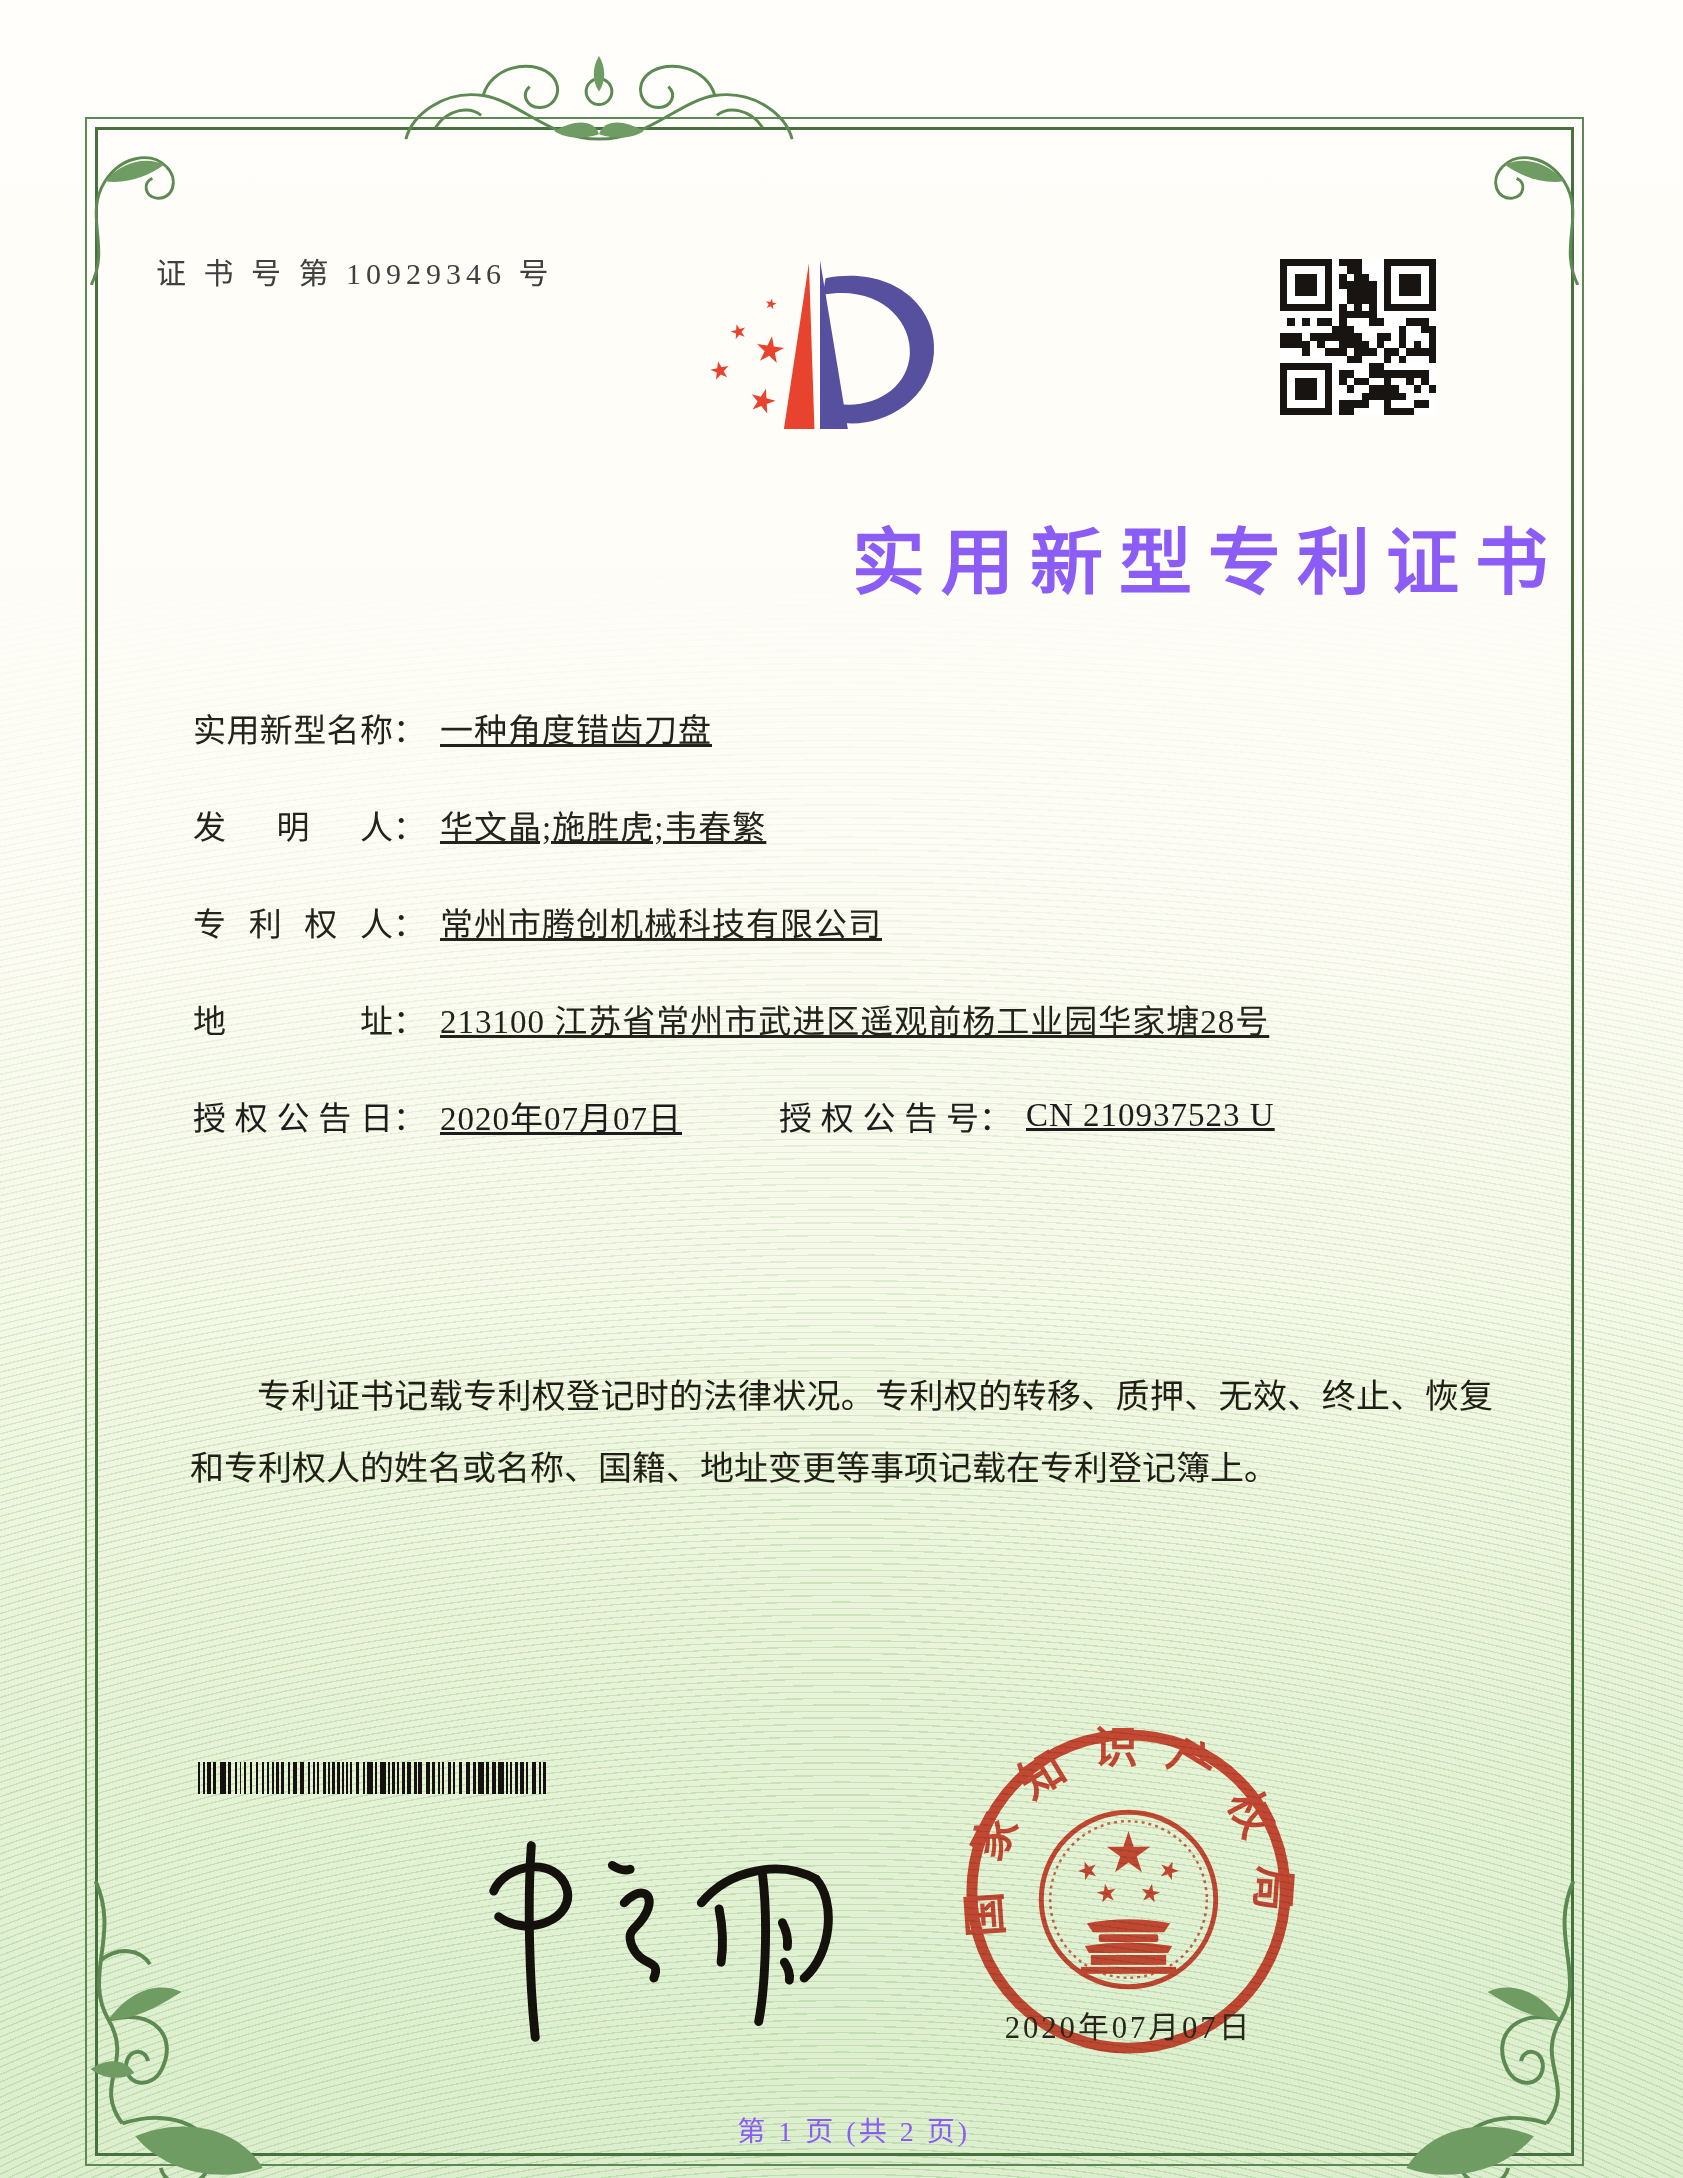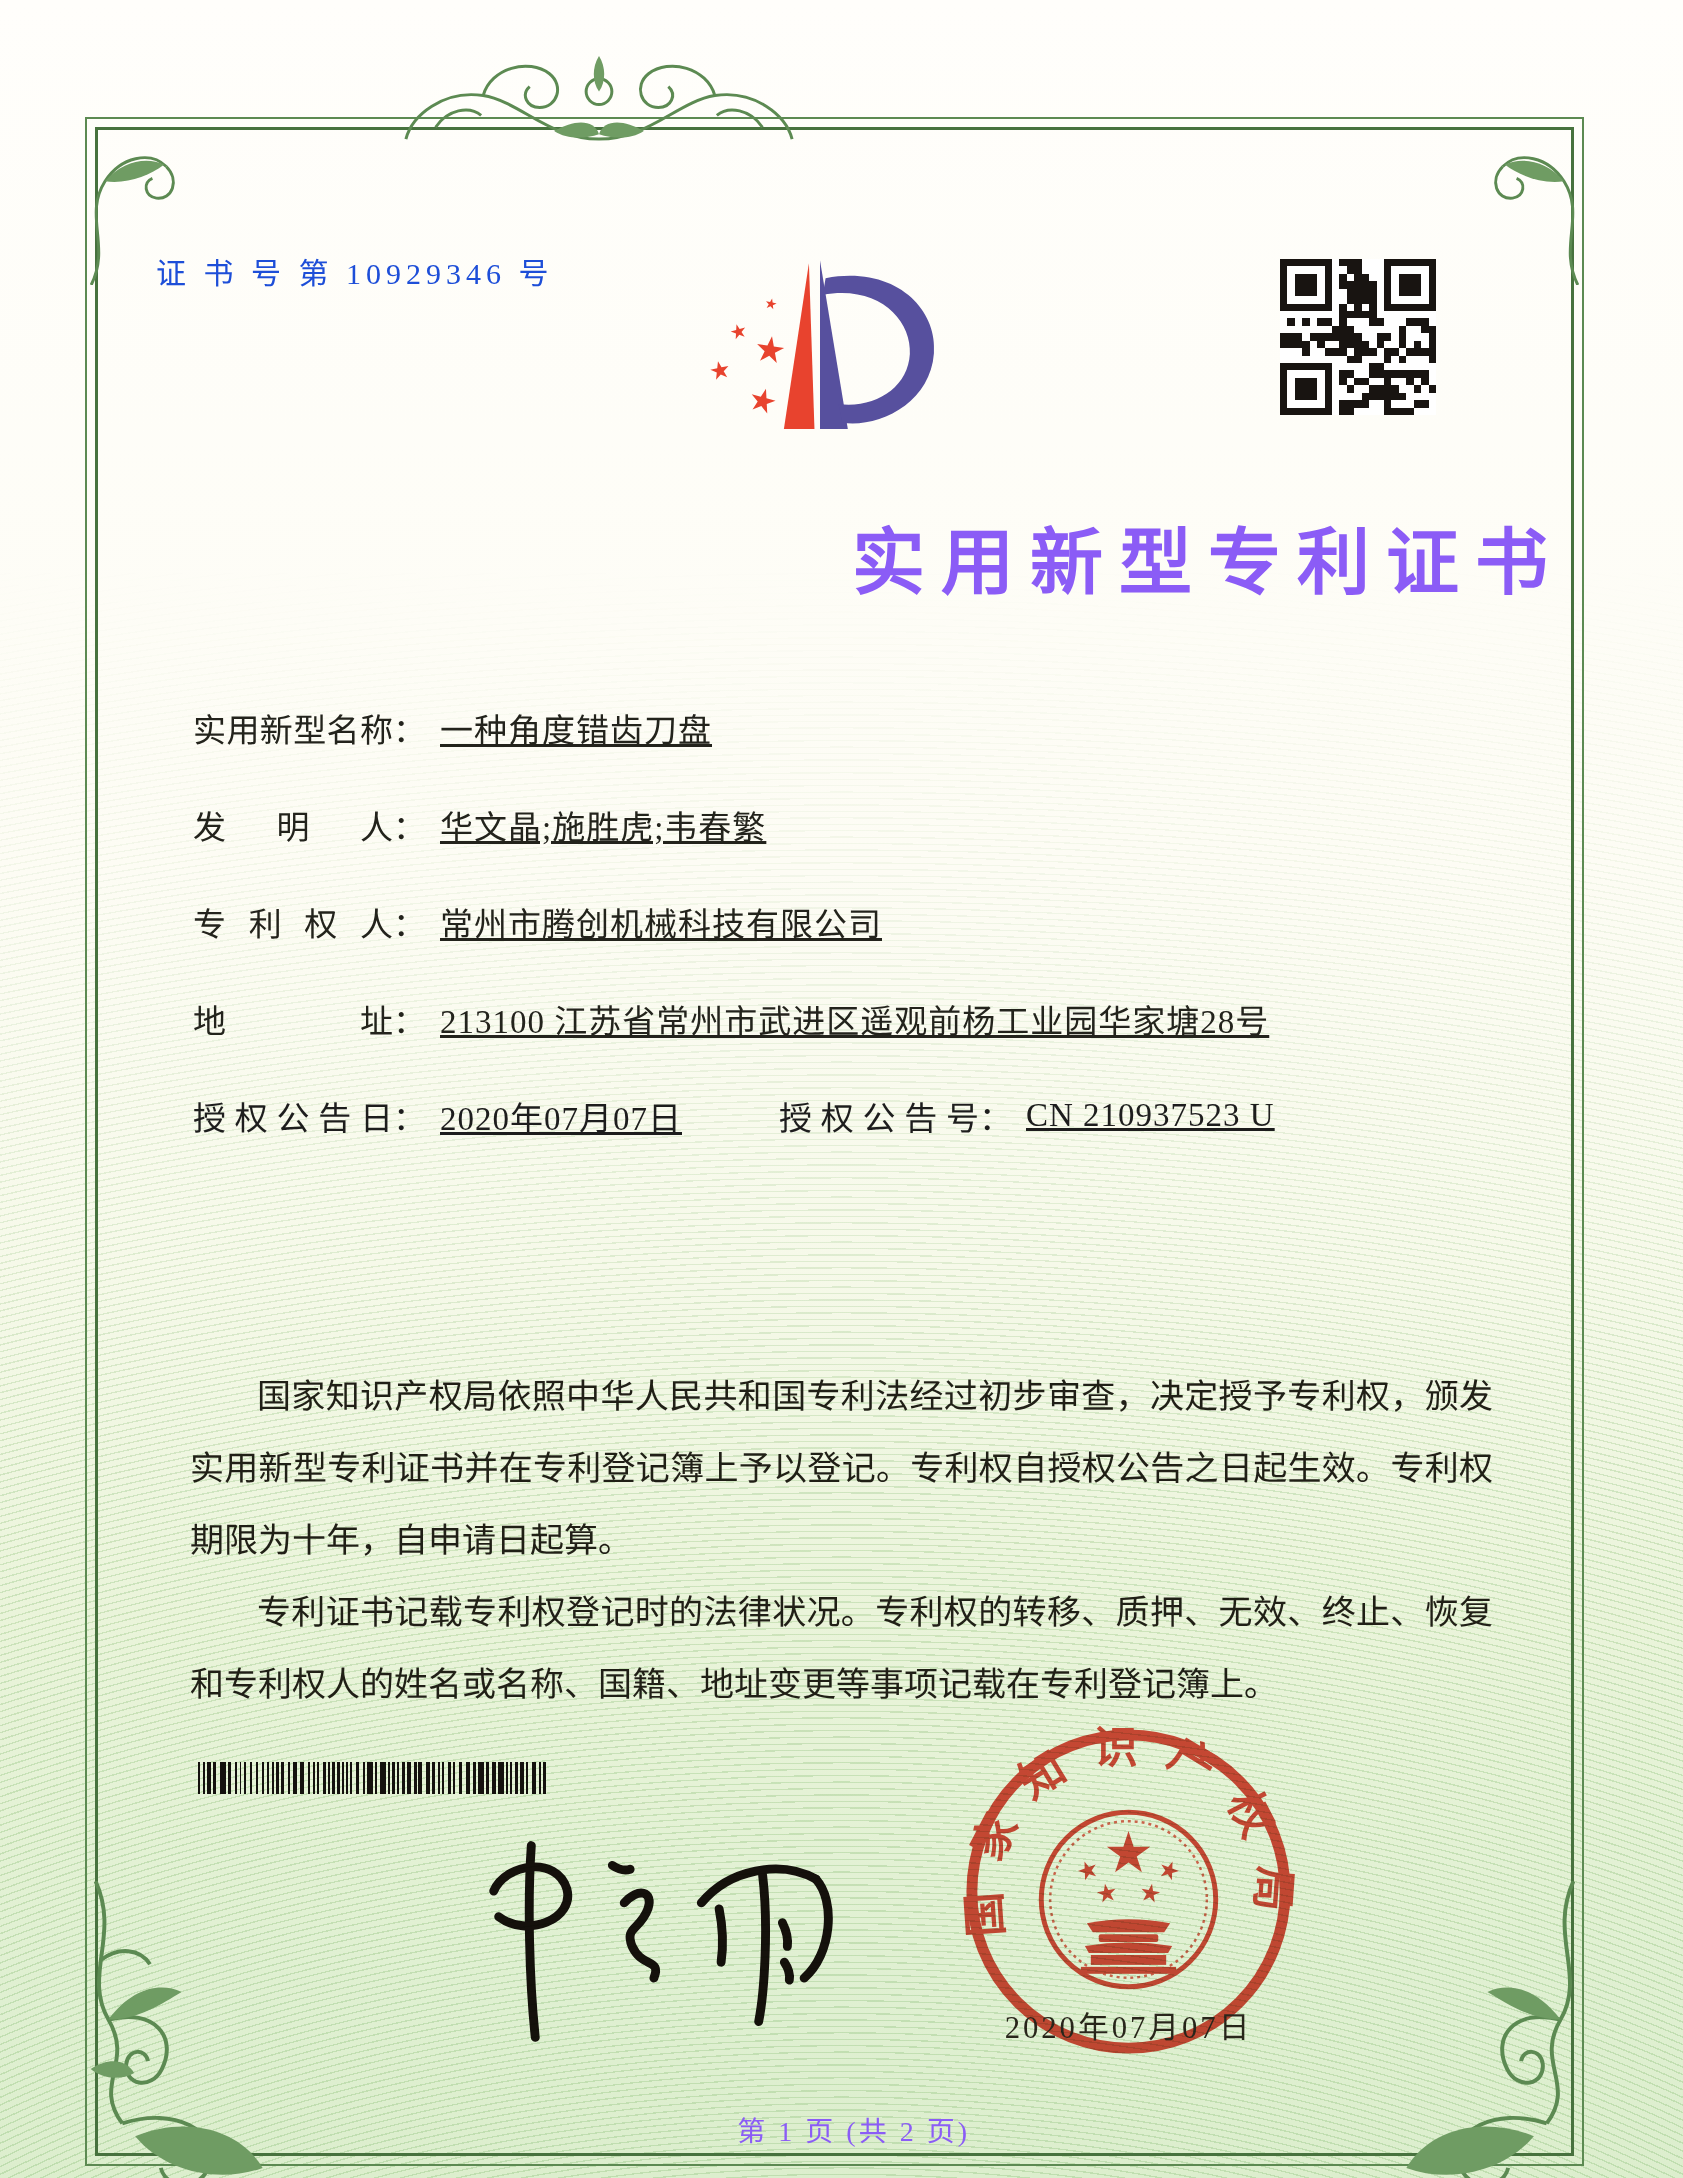--- a/index.html
+++ b/index.html
@@ -25,21 +25,21 @@
     position:absolute; left:85px; right:99px; top:117px; bottom:12px;
     border:2px solid #5c8a52;
   }
   .frame-inner{
     position:absolute; left:95px; right:109px; top:127px; bottom:22px;
     border:3px solid #47723e;
   }
   .deco{position:absolute; pointer-events:none;}
   .cert-no{
     position:absolute; left:156px; top:249px;
-    font-size:30px; letter-spacing:5px; color:#1d4ed8;
+    font-size:30px; letter-spacing:5px; color:#404040;
   }
   .logo-svg{position:absolute; left:653px; top:230px; width:297px; height:213px;}
   .qr{position:absolute; left:1280px; top:259px; width:156px; height:156px; background:#fff;}
   .qr svg{width:100%; height:100%; fill:#181411;}
   .title{
     position:absolute; left:4px; top:503px; width:1560px; margin:0;
     text-align:right; font-size:73px; font-weight:700; letter-spacing:16px;
     color:#8b5cf6; font-family:"Liberation Serif","DejaVu Serif",serif;
   }
   .fields{position:absolute; left:193px; top:679px; width:1317px;}
@@ -423,21 +423,20 @@
     </div>
     <div class="grant-row">
       <span class="flabel"><span class="flabel-text">授权公告日</span><span>：</span></span>
       <span class="fvalue">2020年07月07日</span>
       <span class="flabel grant-no"><span class="flabel-text">授权公告号</span><span>：</span></span>
       <span class="fvalue">CN 210937523 U</span>
     </div>
   </div>
 
   <div class="paras">
-    <p>国家知识产权局依照中华人民共和国专利法经过初步审查，决定授予专利权，颁发实用新型专利证书并在专利登记簿上予以登记。专利权自授权公告之日起生效。专利权期限为十年，自申请日起算。</p>
     <p>专利证书记载专利权登记时的法律状况。专利权的转移、质押、无效、终止、恢复和专利权人的姓名或名称、国籍、地址变更等事项记载在专利登记簿上。</p>
   </div>
 
   <div class="barcode">
     <svg id="barcode-svg" viewBox="0 0 358 32" preserveAspectRatio="none" shape-rendering="crispEdges">
         <rect x="2" y="0" width="2" height="32"></rect>
         <rect x="7" y="0" width="2" height="32"></rect>
         <rect x="11" y="0" width="4" height="32"></rect>
         <rect x="17" y="0" width="3" height="32"></rect>
         <rect x="24" y="0" width="6" height="32"></rect>

